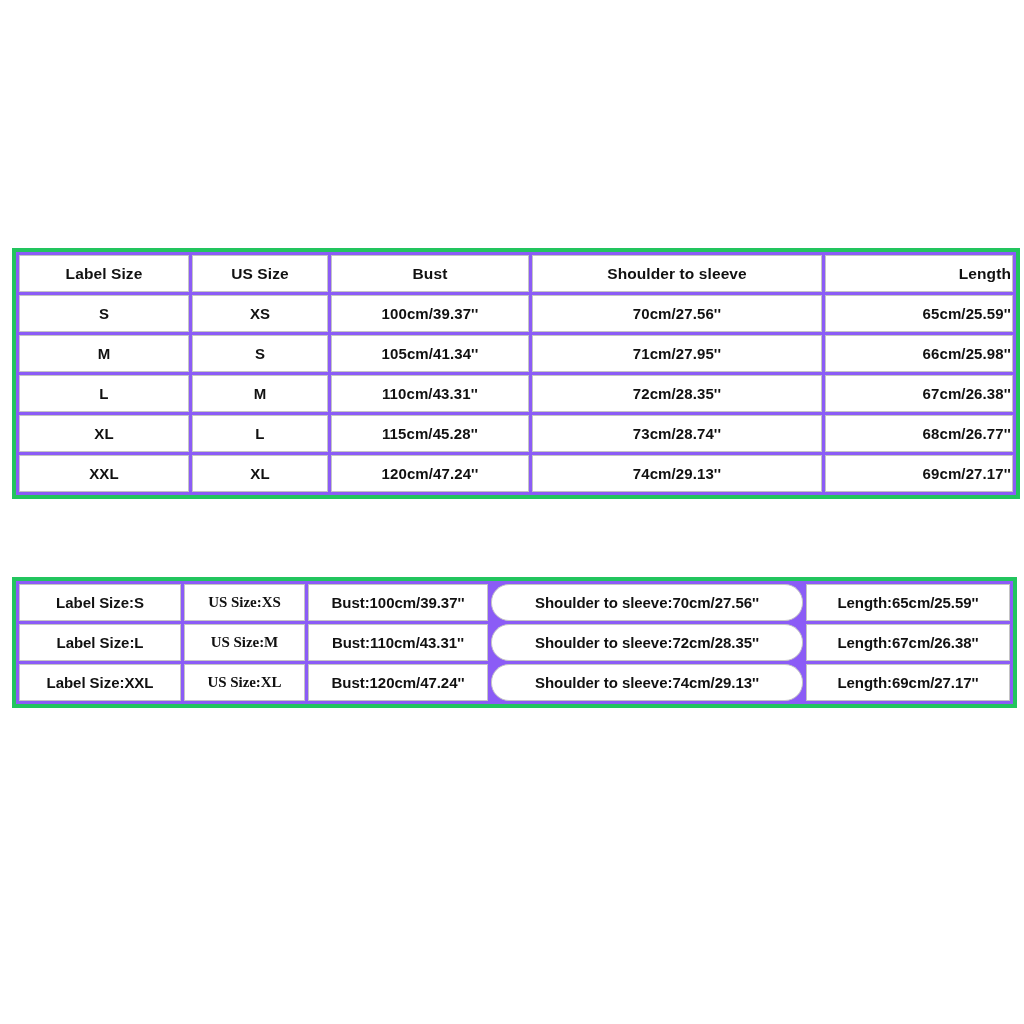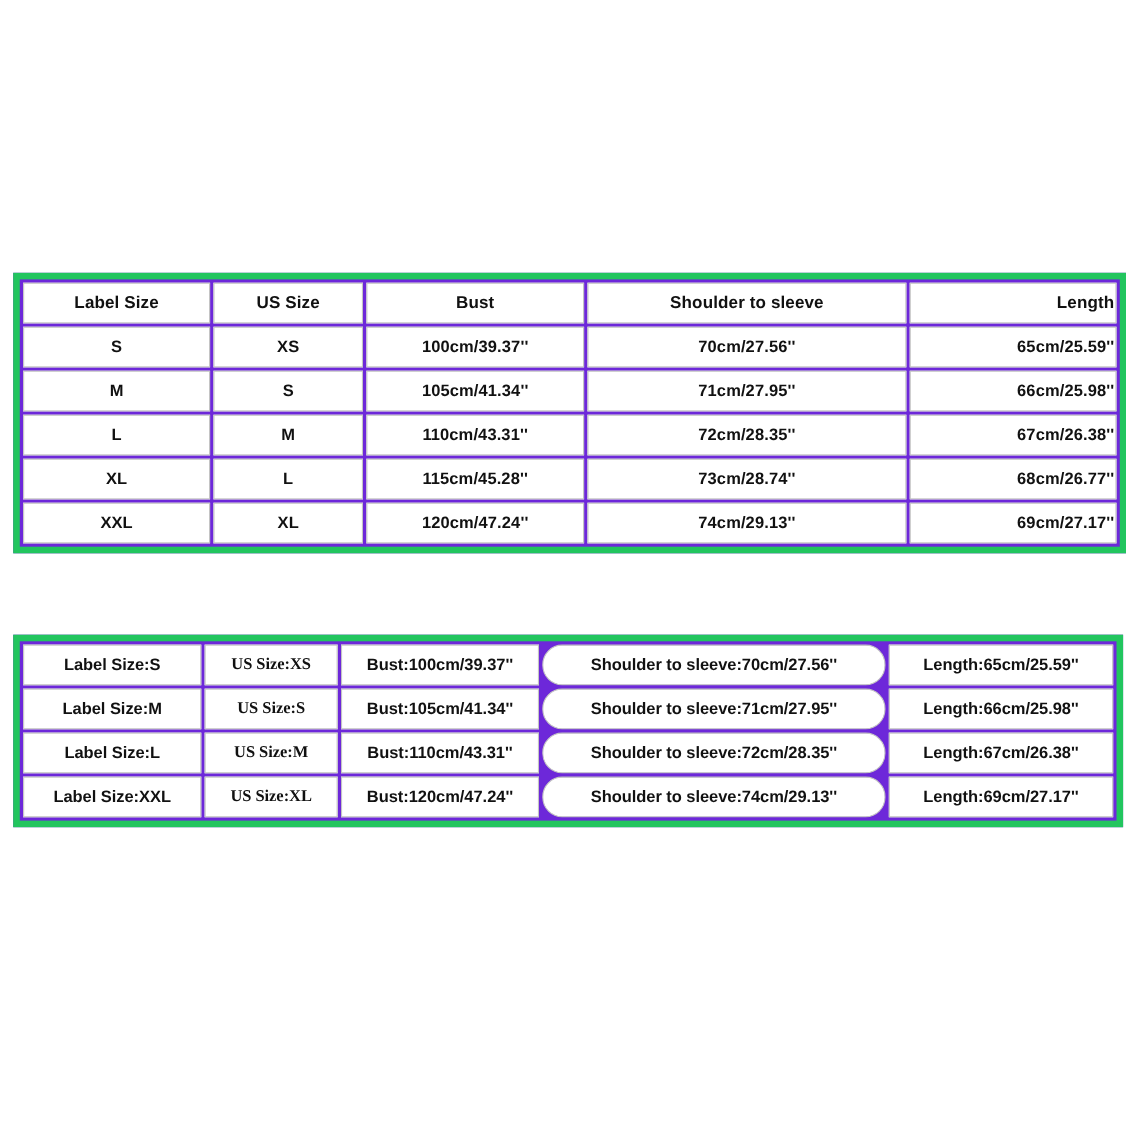--- a/index.html
+++ b/index.html
@@ -20,22 +20,22 @@
     position: absolute;
     inset: 0;
     background: #ffffff;
   }
 
   
   .size-table {
     position: absolute;
     border-collapse: separate;
     border-spacing: 3px;
-    border: 6px solid #22c55e;
-    background: #6d28d9;
+    border: 4px solid #22c55e;
+    background: #8b5cf6;
     table-layout: fixed;
   }
   .size-table td {
     border: 1px solid #c4c4c4;
     background: #ffffff;
     text-align: center;
     vertical-align: middle;
     color: #111111;
     font-weight: bold;
     white-space: nowrap;
@@ -137,27 +137,20 @@
   <table id="table-prefixed" class="size-table">
     <tbody>
       <tr>
         <td class="c0">Label Size:S</td>
         <td class="c1">US Size:XS</td>
         <td class="c2">Bust:100cm/39.37''</td>
         <td class="c3">Shoulder to sleeve:70cm/27.56''</td>
         <td class="c4">Length:65cm/25.59''</td>
       </tr>
       <tr>
-        <td class="c0">Label Size:M</td>
-        <td class="c1">US Size:S</td>
-        <td class="c2">Bust:105cm/41.34''</td>
-        <td class="c3">Shoulder to sleeve:71cm/27.95''</td>
-        <td class="c4">Length:66cm/25.98''</td>
-      </tr>
-      <tr>
         <td class="c0">Label Size:L</td>
         <td class="c1">US Size:M</td>
         <td class="c2">Bust:110cm/43.31''</td>
         <td class="c3">Shoulder to sleeve:72cm/28.35''</td>
         <td class="c4">Length:67cm/26.38''</td>
       </tr>
       <tr>
         <td class="c0">Label Size:XXL</td>
         <td class="c1">US Size:XL</td>
         <td class="c2">Bust:120cm/47.24''</td>

